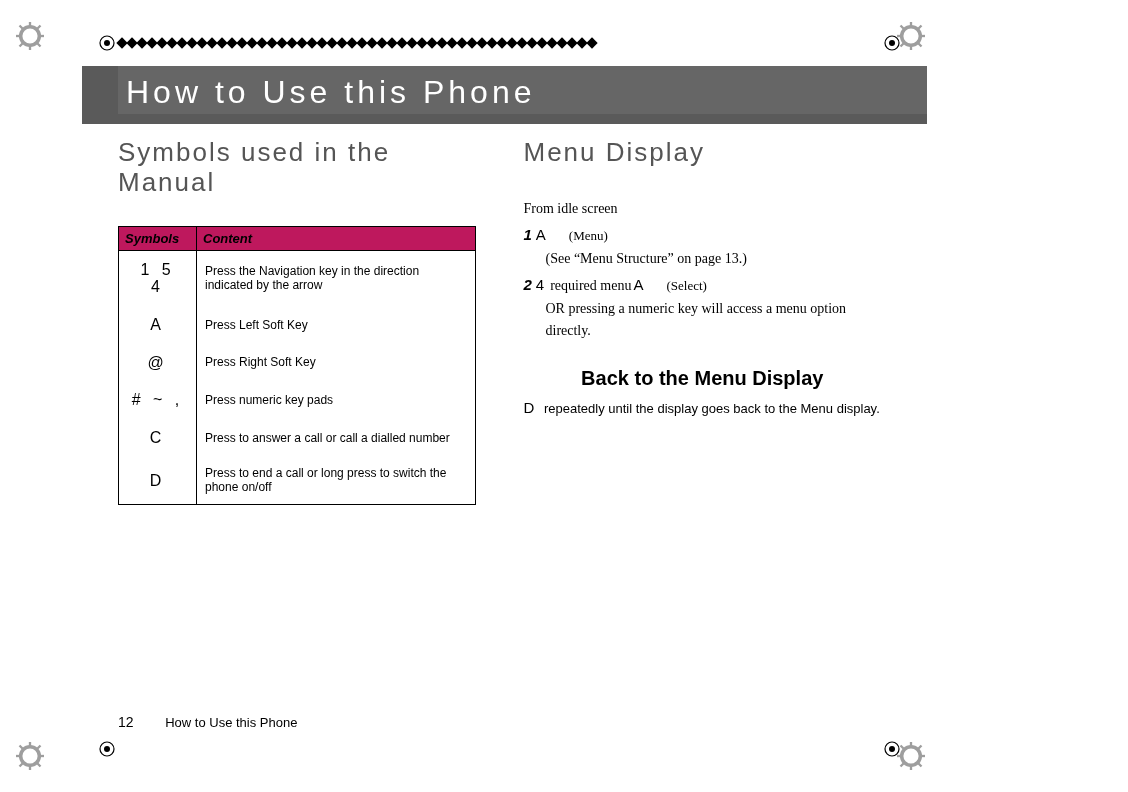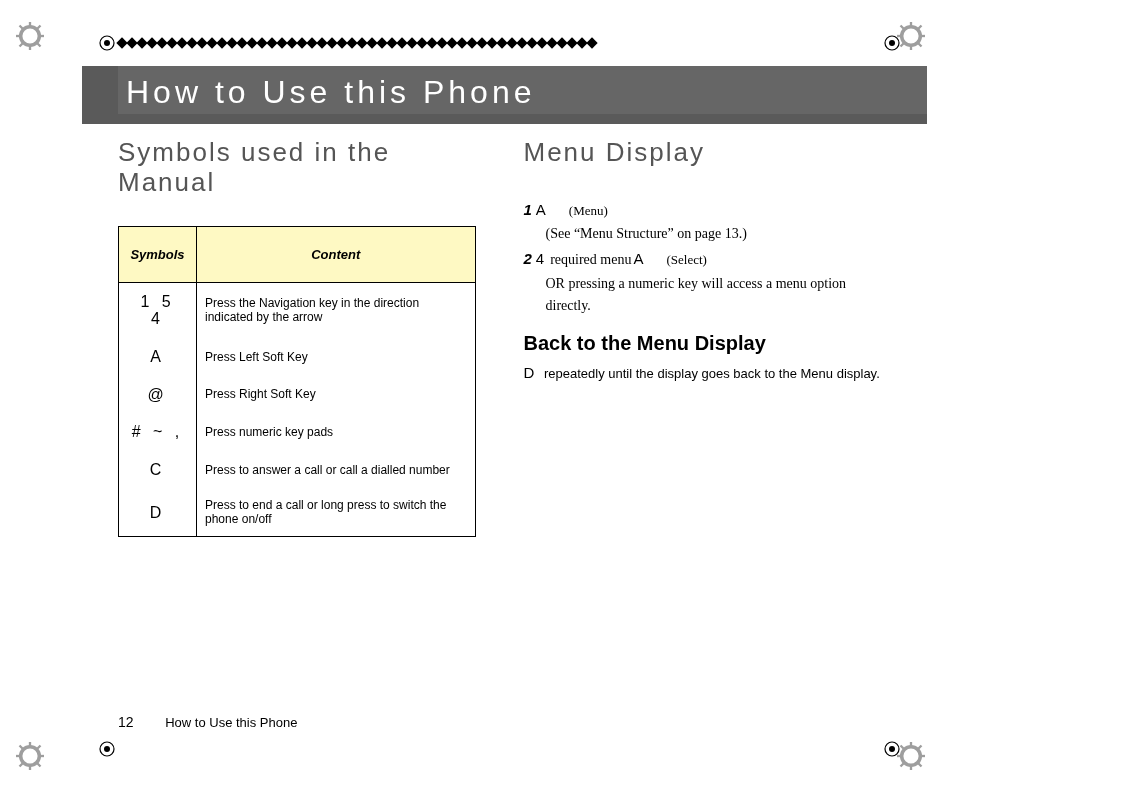--- a/index.html
+++ b/index.html
@@ -81,28 +81,28 @@
     line-height: 1.15;
     margin-bottom: 28px;
   }
 
   table.symbols {
     border-collapse: collapse;
     width: 100%;
     border: 1px solid #000;
   }
   table.symbols th {
-    background: #fef9c3;
+    background: #be185d;
     font-family: Arial, sans-serif;
     font-style: italic;
     font-weight: 700;
     font-size: 13px;
-    padding: 20px 6px;
+    padding: 4px 6px;
     border: 1px solid #000;
-    text-align: center;
+    text-align: left;
   }
   table.symbols td {
     font-family: Arial, sans-serif;
     font-size: 12px;
     padding: 10px 8px;
     vertical-align: middle;
     border-left: 1px solid #000;
     border-right: 1px solid #000;
   }
   table.symbols tr:last-child td { border-bottom: 1px solid #000; }
@@ -339,33 +339,34 @@
         </tbody>
       </table>
     </div>
 
     <div class="col">
       <h1 class="section">Menu Display</h1>
 
 
 
       <div class="steps">
+        <div style="font-family:Georgia,serif;font-size:14px;">From idle screen</div>
 
         <div>
           <span class="step-num">1</span><span class="step-icon">A</span><span class="step-label">(Menu)</span>
           <span class="step-body">(See “Menu Structure” on page 13.)</span>
         </div>
 
         <div>
           <span class="step-num">2</span><span class="step-icon">4</span><span>required menu</span><span class="step-icon">A</span><span class="step-label">(Select)</span>
           <span class="step-body">OR pressing a numeric key will access a menu option directly.</span>
         </div>
       </div>
 
-      <h2 class="sub" style="margin-top:15px;">Back to the Menu Display</h2>
+      <h2 class="sub" style="margin-top:24px;text-align:center;">Back to the Menu Display</h2>
 
       <p class="para">
         <span class="step-icon" style="margin-left:0">D</span>
         <span>repeatedly until the display goes back to the Menu display.</span>
       </p>
     </div>
   </div>
 
   <div class="footer">
     <span class="pnum">12</span>

